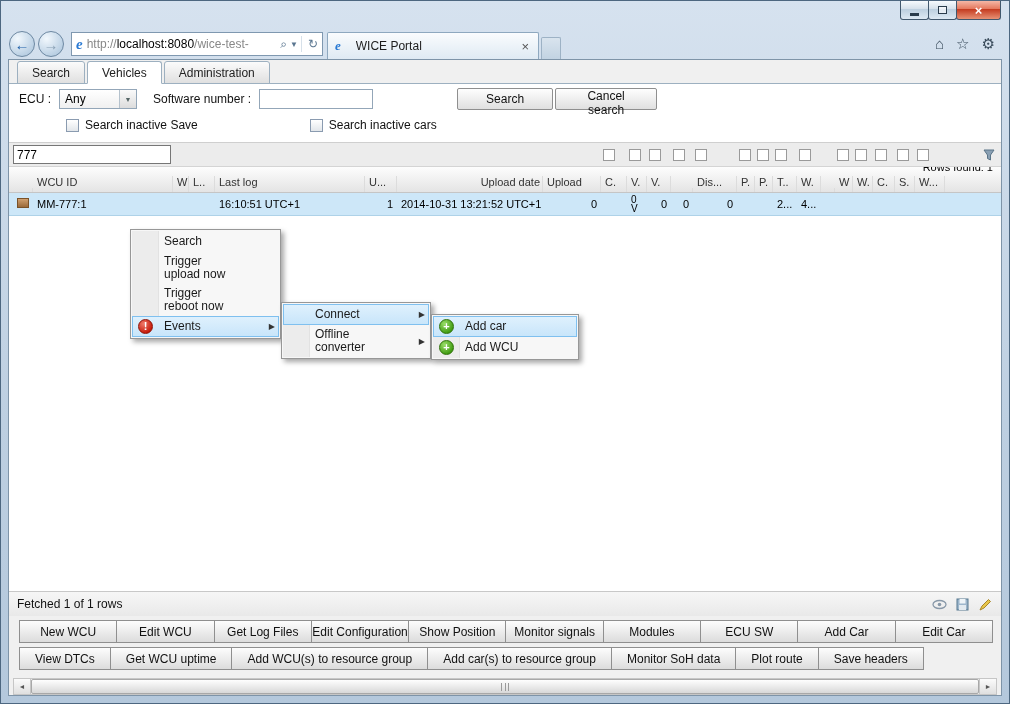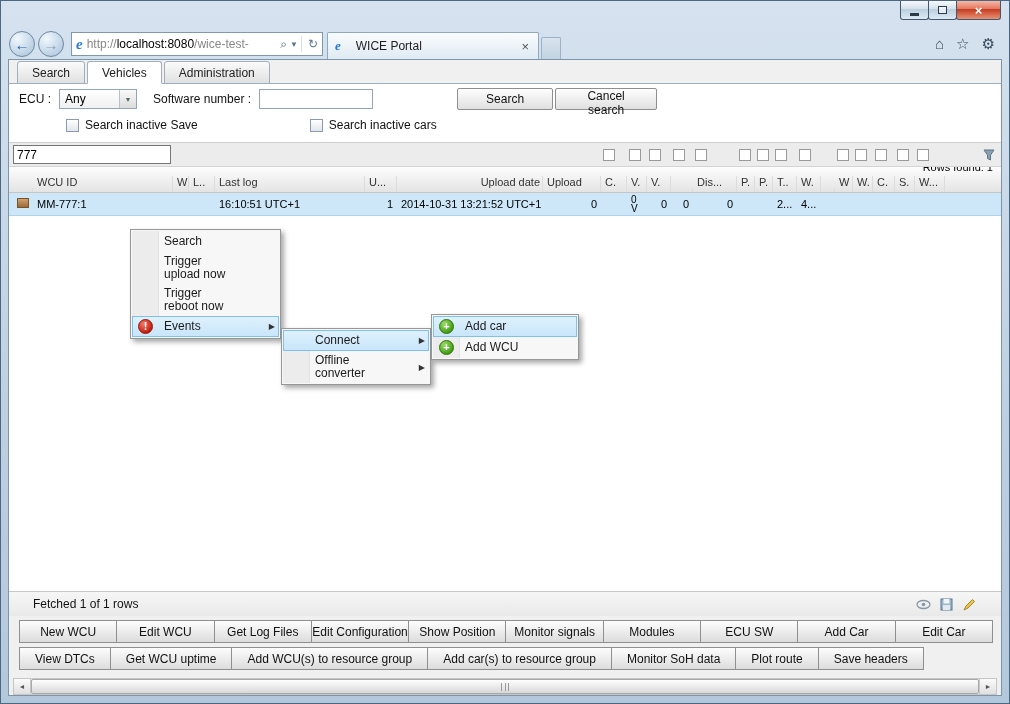--- a/index.html
+++ b/index.html
@@ -73,21 +73,21 @@
   .funnel { position:absolute; right:5px; top:5px; }
   .header-row { flex:0 0 26px; background:linear-gradient(#fdfdfd,#e4e4e4); border-bottom:1px solid #c5c5c5; display:flex; align-items:flex-end; }
   .hcell { font-size:11px; color:#333; padding:0 2px 4px 4px; border-right:1px solid #dcdcdc; white-space:nowrap; overflow:hidden; flex:0 0 auto; }
   .data-row { flex:0 0 23px; background:#cde7f8; border-bottom:1px solid #aed2e8; display:flex; align-items:center; }
   .dcell { font-size:11px; color:#000; padding:0 4px; white-space:nowrap; overflow:hidden; flex:0 0 auto; }
   .dcell.wrap { white-space:pre-line; line-height:9px; font-size:10px; }
   .wcu-icon { width:12px; height:10px; background:linear-gradient(#cfa070,#9a6a3a); border:1px solid #7a5228; display:inline-block; margin-left:4px; }
   .table-body { flex:1 1 auto; background:#fff; }
 
   
-  .statusbar { flex:0 0 25px; background:linear-gradient(#f6f6f6,#e9e9e9); border-top:1px solid #c8c8c8; display:flex; align-items:center; padding:0 24px; font-size:12px; color:#111; }
+  .statusbar { flex:0 0 25px; background:linear-gradient(#f6f6f6,#e9e9e9); border-top:1px solid #c8c8c8; display:flex; align-items:center; padding:0 8px; font-size:12px; color:#111; }
   .status-icons { margin-left:auto; display:flex; gap:8px; align-items:center; }
   .btnrow { display:flex; margin:4px 8px 0 10px; }
   .abtn { height:23px; border:1px solid #8f8f8f; border-left:none; background:linear-gradient(#fdfdfd,#dcdcdc); font-family:inherit; font-size:12px; color:#111; white-space:nowrap; }
   .btnrow .abtn:first-child { border-left:1px solid #8f8f8f; }
   .btnrow.row1 .abtn { flex:1 1 0; }
   .btnrow.row2 { justify-content:flex-start; }
   .btnrow.row2 .abtn { flex:0 0 auto; padding:0 15px; }
 
   .hscroll { flex:0 0 17px; margin:8px 4px 0 4px; background:#f0f0f0; border:1px solid #c6c6c6; display:flex; }
   .scroll-arrow { width:17px; display:flex; align-items:center; justify-content:center; font-size:7px; color:#555; background:linear-gradient(#fbfbfb,#dfdfdf); border-right:1px solid #c6c6c6; }
@@ -99,21 +99,21 @@
   .menu { position:absolute; background:#f7f7f7; border:1px solid #979797; box-shadow:3px 3px 5px rgba(0,0,0,.35); z-index:20; padding:1px; }
   .menu::before { content:''; position:absolute; left:1px; top:1px; bottom:1px; width:26px; background:#ececec; border-right:1px solid #e2e2e2; }
   .menu-item { position:relative; display:flex; align-items:center; min-height:21px; padding:3px 14px 3px 32px; }
   .menu-item.hl { background:linear-gradient(#e0f1fd,#c7e5fa); outline:1px solid #7fc0ef; outline-offset:-1px; }
   .mlabel { display:block; width:66px; font-size:12px; line-height:13px; color:#1a1a1a; }
   .marrow { position:absolute; right:4px; font-size:8px; color:#333; }
   .micon { position:absolute; left:6px; width:15px; height:15px; border-radius:50%; color:#fff; font-size:11px; font-weight:bold; display:flex; align-items:center; justify-content:center; line-height:1; }
   .micon.err { background:radial-gradient(circle at 35% 30%, #f07a6a, #c41808 75%); border:1px solid #8e1206; }
   .micon.add { background:radial-gradient(circle at 35% 30%, #9ade6a, #3f9a10 75%); border:1px solid #2e7108; }
   .menu1 { left:130px; top:229px; width:151px; }
-  .menu2 { left:281px; top:328px; width:150px; }
+  .menu2 { left:281px; top:302px; width:150px; }
   .menu3 { left:431px; top:314px; width:148px; }
 </style>
 </head>
 <body>
 
 <div class="window">
 
   <div class="titlebar">
     <div class="winbtns">
       <div class="winbtn">

